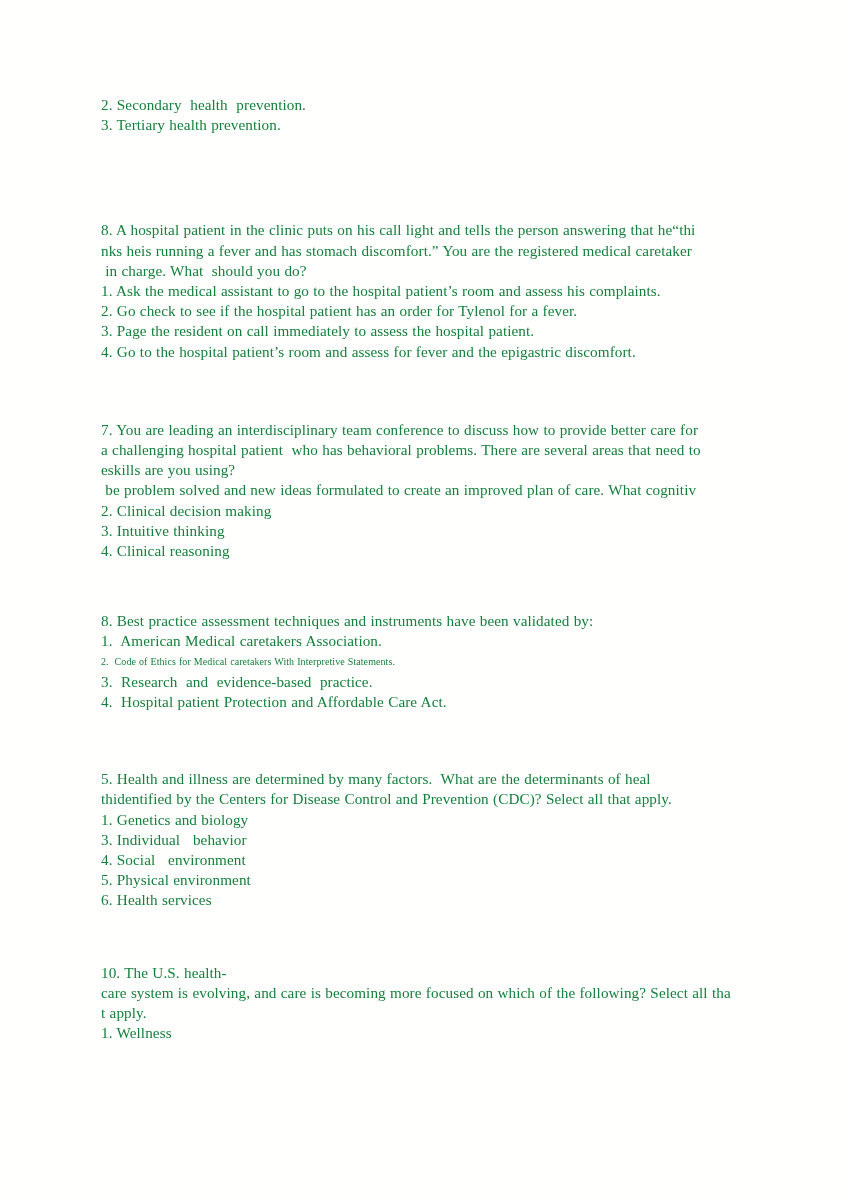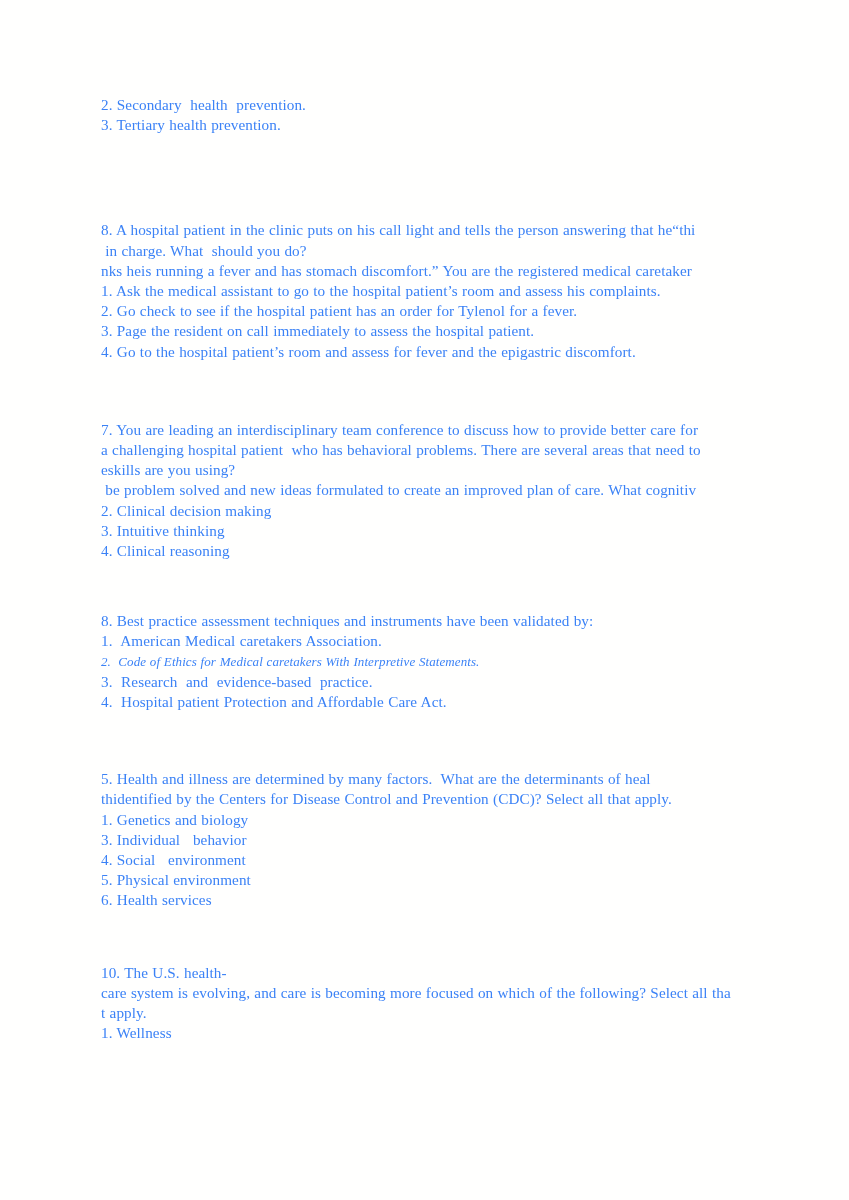--- a/index.html
+++ b/index.html
@@ -35,27 +35,26 @@
     padding: 0;
   }
   .line {
     font-size: 15.2px;
     line-height: 20.2px;
     letter-spacing: 0.08px;
     white-space: pre-wrap;
     word-spacing: 0.4px;
     margin: 0;
     padding: 0;
-    color: #3b82f6;
+    color: #15803d;
   }
   .line .it {
   }
   .line.all-italic {
-    font-style: italic;
-    font-size: 13px;
+    font-size: 10px;
   }
   
   .gap-q6  { height: 85px; }
   .gap-q7  { height: 58px; }
   .gap-q8  { height: 50px; }
   .gap-q9  { height: 57px; }
   .gap-q10 { height: 52px; }
   .spacer { width: 100%; }
 </style>
 </head>
@@ -66,22 +65,22 @@
 
     <div class="block">
       <div class="line">2. Secondary  health  prevention.</div>
       <div class="line">3. Tertiary health prevention.</div>
     </div>
 
     <div class="spacer gap-q6"></div>
 
     <div class="block">
       <div class="line">8. A hospital patient in the clinic puts on his call light and tells the person answering that he“thi</div>
+      <div class="line">nks heis running a fever and has stomach discomfort.” You are the registered medical caretaker</div>
       <div class="line"> in charge. What  should you do?</div>
-      <div class="line">nks heis running a fever and has stomach discomfort.” You are the registered medical caretaker</div>
       <div class="line">1. Ask the medical assistant to go to the hospital patient’s room and assess his complaints.</div>
       <div class="line">2. Go check to see if the hospital patient has an order for Tylenol for a fever.</div>
       <div class="line">3. Page the resident on call immediately to assess the hospital patient.</div>
       <div class="line">4. Go to the hospital patient’s room and assess for fever and the epigastric discomfort.</div>
     </div>
 
     <div class="spacer gap-q7"></div>
 
     <div class="block">
       <div class="line">7. You are leading an interdisciplinary team conference to discuss how to provide better care for</div>

